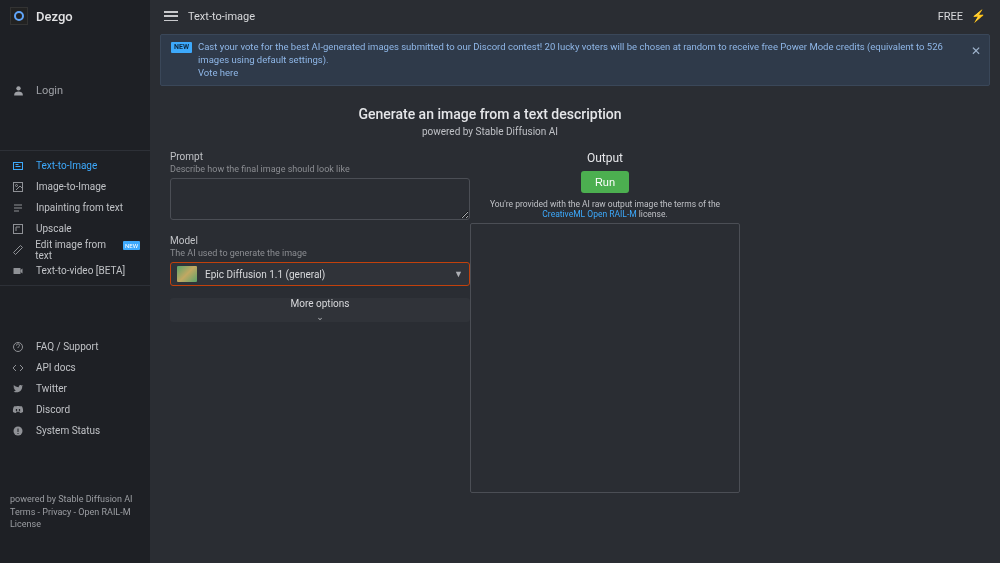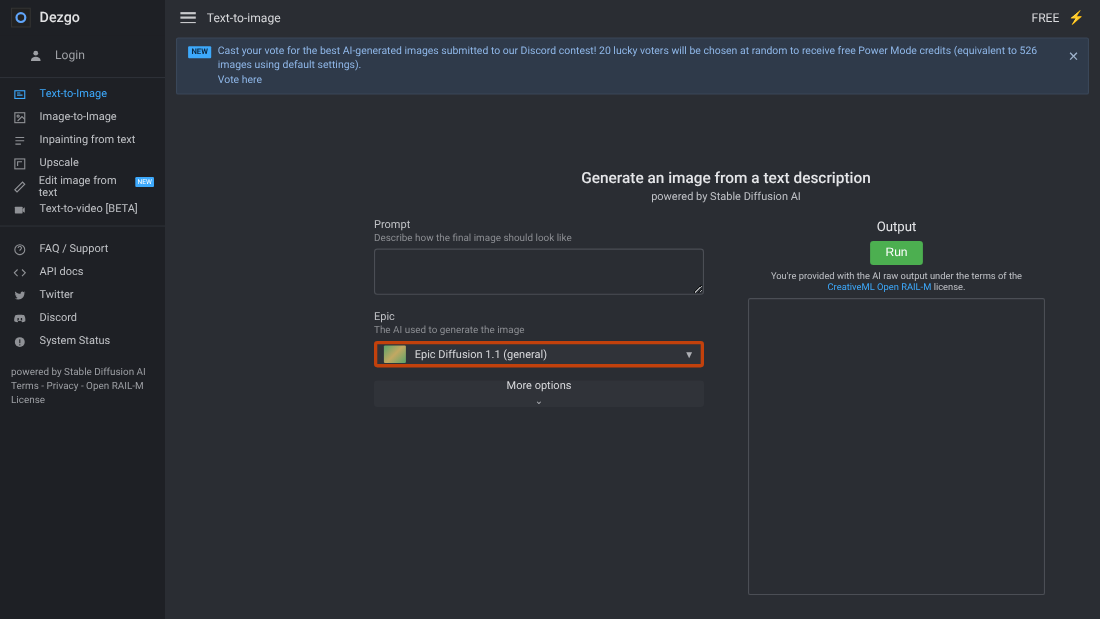--- a/index.html
+++ b/index.html
@@ -6,26 +6,26 @@
 body {
   font-family: -apple-system, BlinkMacSystemFont, "Segoe UI", Roboto, Arial, sans-serif;
   background: #2a2d33;
   color: #c8c9cc;
   width: 1000px;
   height: 563px;
   overflow: hidden;
   font-size: 11px;
 }
 .app { display: flex; height: 100%; }
-.left-rail { width: 150px; background: #1e2025; display: flex; flex-direction: column; }
+.left-rail { width: 150px; background: #1e2025; display: flex; flex-direction: column; gap: 40px; }
 .brand-row { display: flex; align-items: center; height: 32px; padding: 0 10px; background: #1e2025; }
 .logo-box { width: 18px; height: 18px; background: #222; border: 1px solid #333; display: flex; align-items: center; justify-content: center; margin-right: 8px; }
 .logo-inner { width: 10px; height: 10px; border-radius: 50%; border: 2px solid #60a5fa; }
 .brand-name { font-size: 13px; color: #e2e2e4; font-weight: 500; }
-.login-row { display: flex; align-items: center; height: 28px; padding: 0 24px; margin-top: 4px; margin-bottom: 6px; color: #9ea0a5; }
+.login-row { display: flex; align-items: center; height: 28px; padding: 0 10px; margin-top: 4px; margin-bottom: 6px; color: #9ea0a5; }
 .icon-slot { width: 16px; height: 16px; margin-right: 10px; display: inline-flex; align-items: center; justify-content: center; }
 .nav-group { border-top: 1px solid #2d3037; border-bottom: 1px solid #2d3037; padding: 4px 0; }
 .nav-item { display: flex; align-items: center; height: 21px; padding: 0 10px; font-size: 10px; color: #c0c2c6; cursor: pointer; }
 .nav-item.active { color: #3da9fc; }
 .nav-item .icon-slot svg { opacity: 0.7; }
 .nav-item.active .icon-slot svg { opacity: 1; }
 .new-badge { background: #3da9fc; color: #fff; font-size: 6px; padding: 1px 2px; border-radius: 1px; margin-left: 2px; position: relative; top: -4px; }
 .support-group { padding: 10px 0 4px; }
 .footer-text { padding: 8px 10px; font-size: 9px; color: #9c9ea3; line-height: 1.4; }
 .footer-text .u { cursor: pointer; margin-top: 19px; }
@@ -37,35 +37,35 @@
 .topbar-title { font-size: 11px; color: #d8d9dc; }
 .topbar-spacer { flex: 1; }
 .free-label { font-size: 11px; color: #d8d9dc; margin-right: 8px; }
 .bolt { font-size: 12px; color: #d8d9dc; }
 
 .banner { margin: 2px 10px 0; background: #2f3a4a; border: 1px solid #3a4759; border-radius: 2px; padding: 6px 26px 6px 10px; display: flex; align-items: flex-start; position: relative; color: #8fb7e8; font-size: 9.5px; line-height: 1.35; }
 .banner-tag { background: #3da9fc; color: #0d2a45; font-size: 7px; font-weight: bold; padding: 1px 3px; border-radius: 1px; margin-right: 6px; margin-top: 1px; }
 .banner-link { cursor: pointer; }
 .banner-close { position: absolute; right: 8px; top: 8px; color: #9fb3cc; cursor: pointer; font-size: 12px; }
 
-.content { flex: 1; display: flex; justify-content: flex-end; padding: 20px 20px 0; margin-top: 48px; }
+.content { flex: 1; display: flex; justify-content: flex-start; padding: 20px 20px 0; }
 .content-inner { width: 640px; }
 .headline { text-align: center; color: #e5e6e9; font-size: 14px; font-weight: 500; margin-bottom: 4px; }
 .subhead { text-align: center; color: #bfc1c6; font-size: 10px; margin-bottom: 14px; }
 
-.cols { display: flex; gap: 40px; }
+.cols { display: flex; }
 .left-col { width: 300px; }
 .right-col { width: 270px; display: flex; flex-direction: column; align-items: center; }
 
 .field-label { font-size: 10px; color: #c0c2c6; margin-bottom: 2px; }
 .field-desc { font-size: 9px; color: #8b8d92; margin-bottom: 4px; }
 .prompt-ta { width: 100%; height: 42px; background: #2a2d33; border: 1px solid #4b4e55; border-radius: 3px; resize: vertical; padding: 4px; color: #ddd; font-size: 10px; }
 .block { margin-bottom: 12px; }
 
-.model-select { display: flex; align-items: center; width: 100%; height: 24px; border: 3px solid #c2410c; border-radius: 3px; background: #303339; padding: 0 6px; cursor: pointer; }
+.model-select { display: flex; align-items: center; width: 100%; height: 24px; border: 1px solid #c2410c; border-radius: 3px; background: #303339; padding: 0 6px; cursor: pointer; }
 .model-thumb { width: 20px; height: 16px; background: linear-gradient(135deg,#5aa36b 0%,#c2a862 50%,#5aa36b 100%); margin-right: 8px; border-radius: 1px; }
 .model-name { font-size: 10px; color: #d8d9dc; flex: 1; }
 .chev { font-size: 9px; color: #aeb0b5; }
 
 .more-options { display: flex; align-items: center; justify-content: space-between; height: 24px; background: #303339; border-radius: 3px; padding: 0 10px; font-size: 10px; color: #d8d9dc; cursor: pointer; flex-direction: column; }
 
 .output-title { font-size: 12px; color: #e5e6e9; margin-bottom: 6px; }
 .run-btn { background: #4caf50; color: #fff; border: none; border-radius: 3px; padding: 5px 14px; font-size: 11px; cursor: pointer; margin-bottom: 6px; }
 .license-line { font-size: 8.5px; color: #bfc1c6; margin-bottom: 4px; text-align: center; }
 .license-line a { color: #3da9fc; text-decoration: none; }
@@ -233,39 +233,39 @@
         <div class="subhead">powered by Stable Diffusion AI</div>
 
         <div class="cols">
           <div class="left-col">
             <div class="block">
               <div class="field-label">Prompt</div>
               <div class="field-desc">Describe how the final image should look like</div>
               <textarea class="prompt-ta" style=""></textarea>
             </div>
             <div class="block">
-              <div class="field-label">Epic</div>
+              <div class="field-label">Model</div>
               <div class="field-desc">The AI used to generate the image</div>
               <div class="model-select">
                 <div class="model-thumb"></div>
                 <div class="model-name">Epic Diffusion 1.1 (general)</div>
                 <div class="chev">▼</div>
               </div>
             </div>
             <div class="more-options">
               <span>More options</span>
               <span class="chev">⌄</span>
             </div>
           </div>
 
           <div class="right-col">
             <div class="output-title">Output</div>
             <button class="run-btn">Run</button>
             <div class="license-line">
-              <span>You're provided with the AI raw output under the terms of the </span><a>CreativeML Open RAIL-M</a><span> license.</span>
+              <span>You're provided with the AI raw output image the terms of the </span><a>CreativeML Open RAIL-M</a><span> license.</span>
             </div>
             <div class="output-box"></div>
           </div>
         </div>
       </div>
     </div>
   </main>
 </div>
 
 </body></html>

